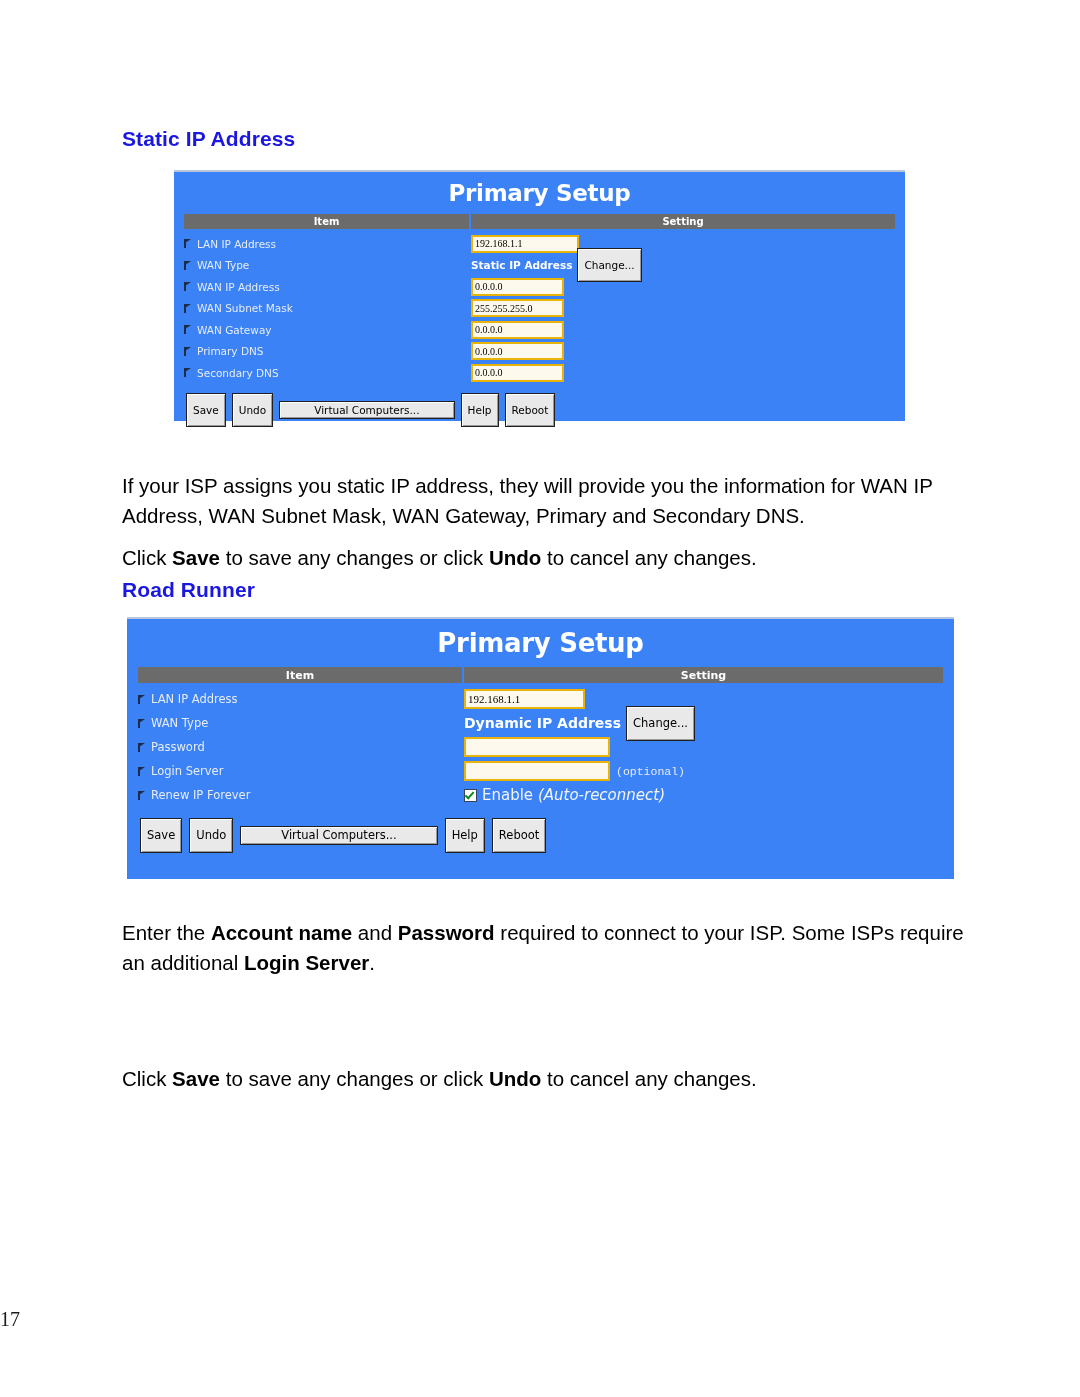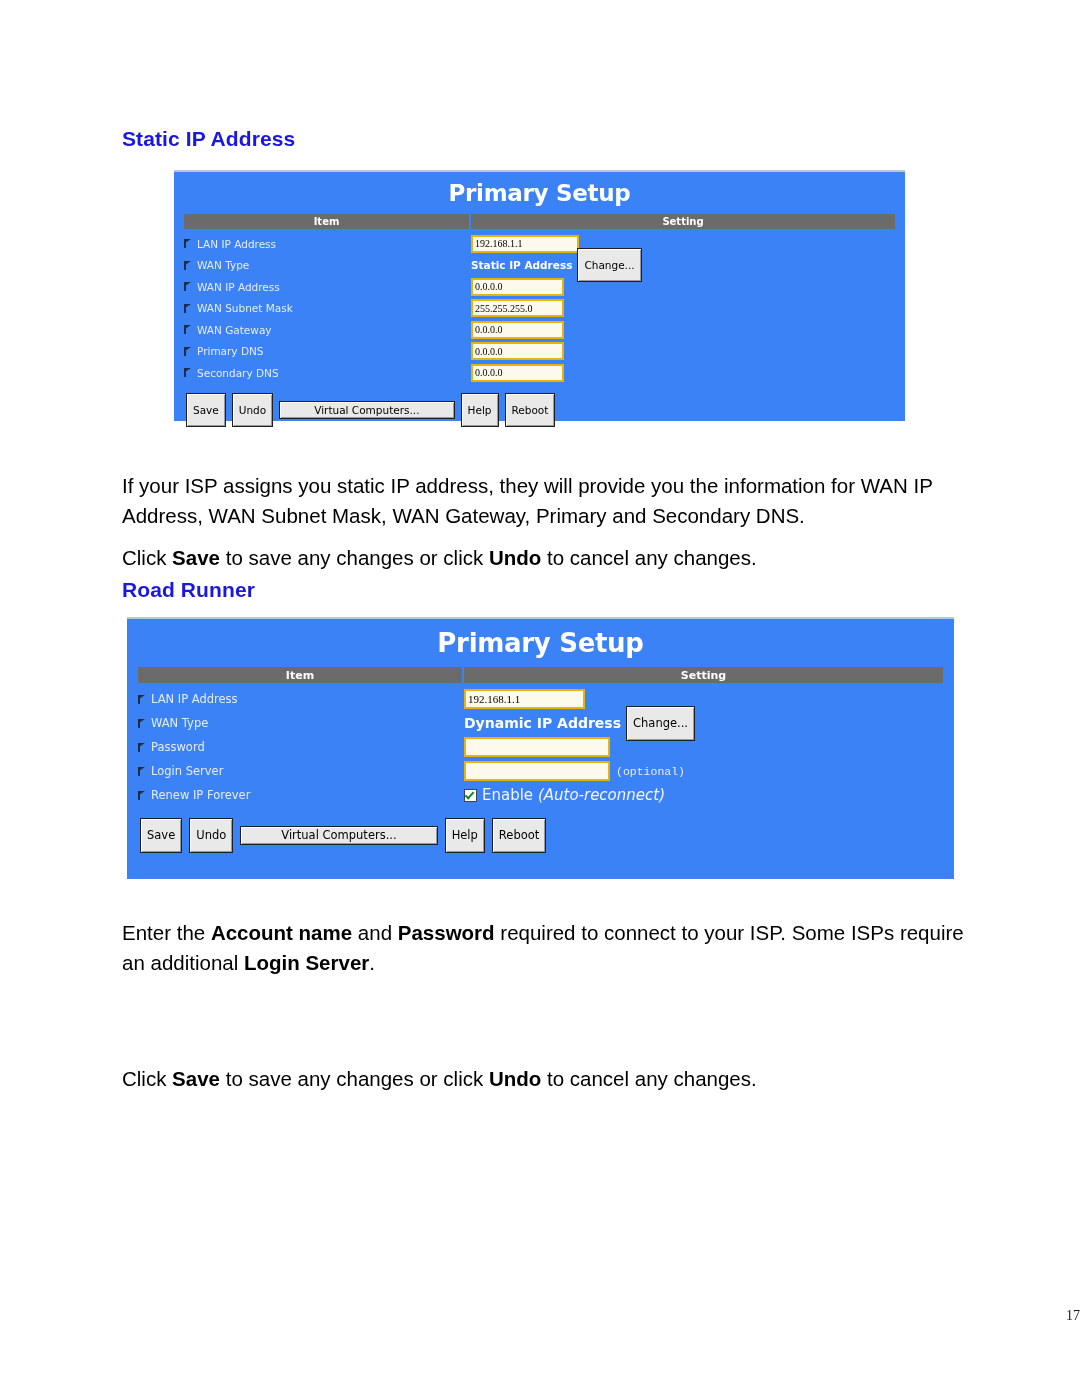--- a/index.html
+++ b/index.html
@@ -263,23 +263,23 @@
   #panel-roadrunner .button-row { padding: 11px 0 0 13px; gap: 7px; }
   .button-row .btn.wide { padding: 0 34px; }
   #panel-roadrunner .button-row .btn.wide { padding: 0 40px; }
 
   
   #page-number {
     position: absolute;
     left: 0;
     right: 0;
     top: 1308px;
-    text-align: right;
+    text-align: left;
     font-family: "Liberation Serif", serif;
-    font-size: 14px;
+    font-size: 20px;
     color: #1a1a1a;
   }
 </style>
 </head>
 <body>
 
 <div class="page">
 
   <div class="section-heading" id="heading-static">Static IP Address</div>
 

